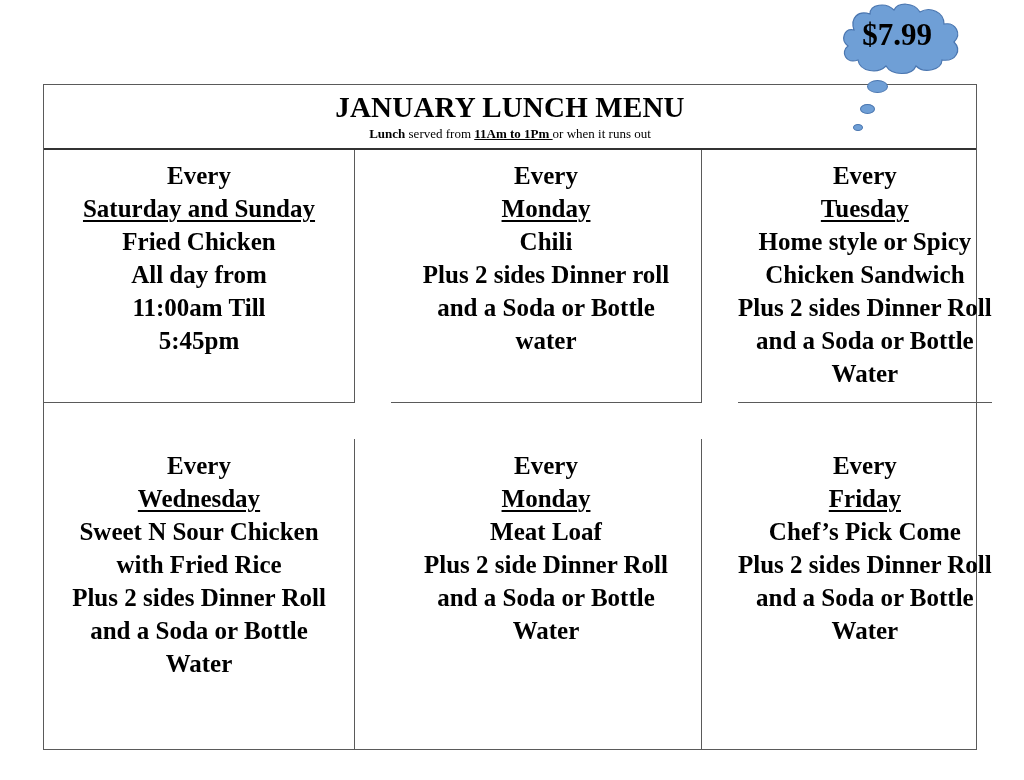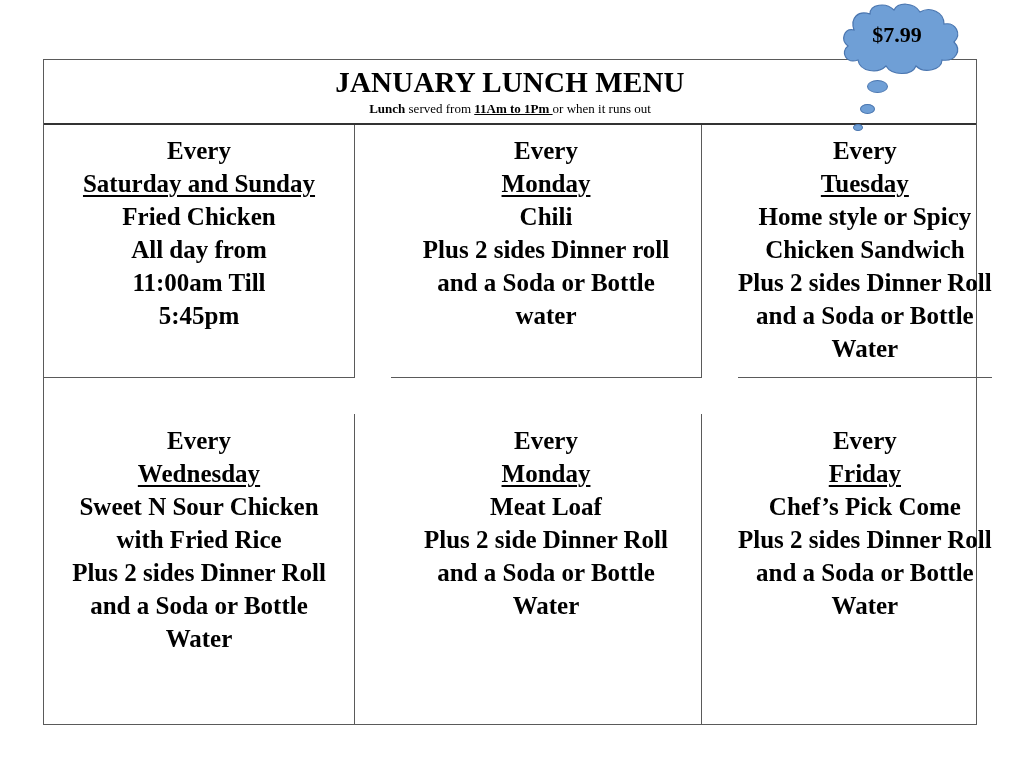--- a/index.html
+++ b/index.html
@@ -1,36 +1,36 @@
 <!DOCTYPE html>
 <html><head>
 <meta charset="utf-8">
 <style>
   html, body { margin: 0; padding: 0; background: #ffffff; }
   body { width: 1024px; height: 780px; position: relative; overflow: hidden;
          font-family: "Liberation Serif", "DejaVu Serif", serif; color: #000; }
-  .menu-table { position: absolute; left: 43px; top: 59px; width: 934px; height: 666px;
+  .menu-table { position: absolute; left: 43px; top: 84px; width: 934px; height: 666px;
                 border: 1.5px solid #5a5a5a; box-sizing: border-box; }
   .header { position: absolute; left: 0; top: 0; width: 100%; height: 65px;
             border-bottom: 2px solid #333; box-sizing: border-box; text-align: center; }
   .title { font-size: 29px; font-weight: bold; margin-top: 6px; line-height: 32px; letter-spacing: 0.2px; }
   .subtitle { font-size: 13px; line-height: 18px; margin-top: 2px; }
   .subtitle b { font-weight: bold; }
   .subtitle u { font-weight: bold; text-decoration: underline; }
   .grid { position: absolute; left: 0; top: 65px; width: 100%; height: calc(100% - 65px);
           display: grid; grid-template-columns: 311px 311px 1fr; grid-template-rows: 253px 1fr; gap: 36px; }
   .cell { border-right: 1.5px solid #5a5a5a; border-bottom: 1.5px solid #5a5a5a; box-sizing: border-box;
           text-align: center; font-weight: bold; font-size: 25px; line-height: 33px; padding-top: 9px; }
   .cell.c3 { border-right: none; }
   .cell.r2 { border-bottom: none; padding-top: 10px; }
   .day { text-decoration: underline; text-underline-offset: 3px; text-decoration-thickness: 2px; }
   .line { display: block; white-space: nowrap; }
   .cloud { position: absolute; left: 836px; top: 0px; width: 128px; height: 76px; }
   .price { position: absolute; left: 836px; top: 18px; width: 122px; text-align: center;
-           font-size: 22px; font-weight: bold; line-height: 34px; }
+           font-size: 31px; font-weight: bold; line-height: 34px; }
   .bubble { position: absolute; background: #6f9fd6; border: 1px solid #4a76b0; border-radius: 50%; }
 </style>
 </head>
 <body>
 
 <div class="menu-table">
   <div class="header">
     <div class="title">JANUARY LUNCH MENU</div>
     <div class="subtitle"><b>Lunch</b><span> served from </span><u>11Am to 1Pm </u><span>or when it runs out</span></div>
   </div>

